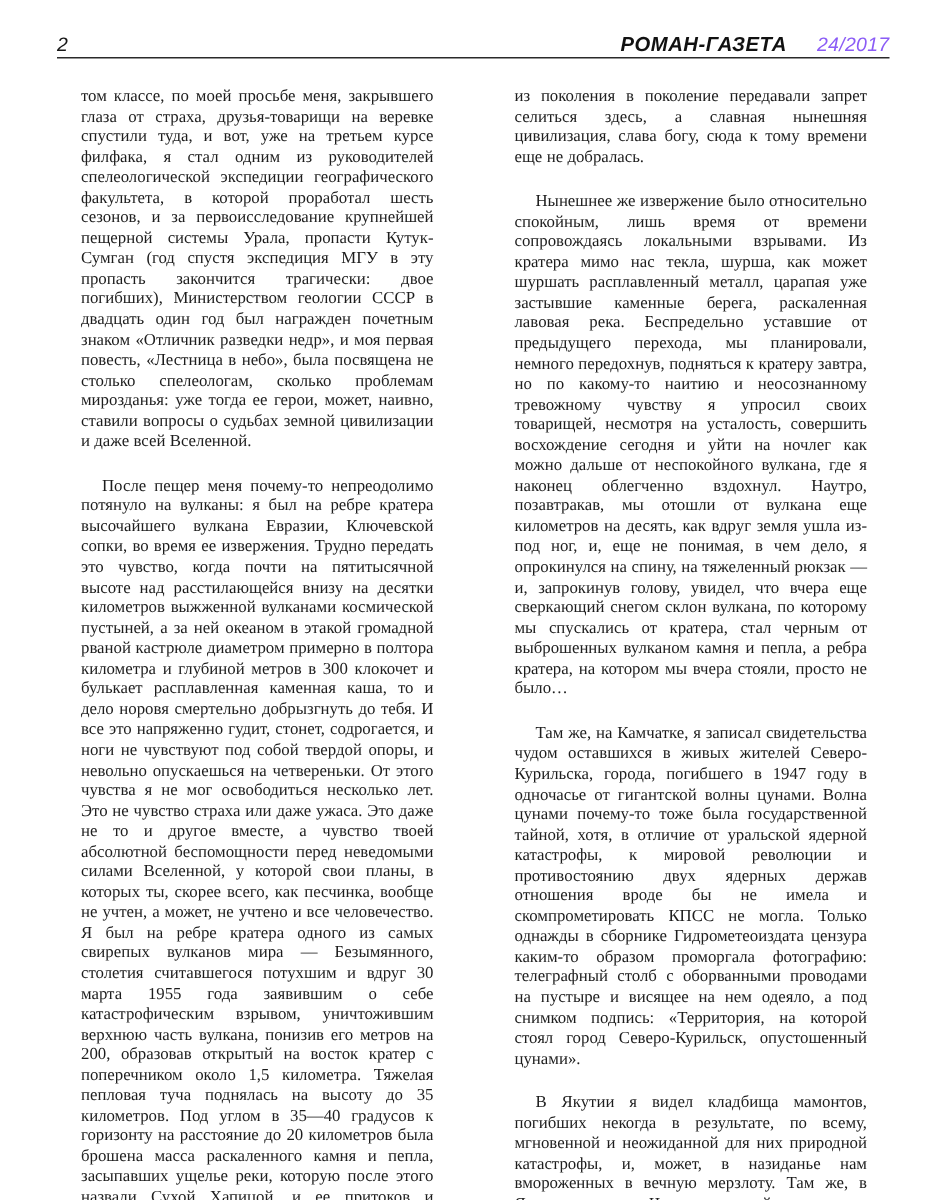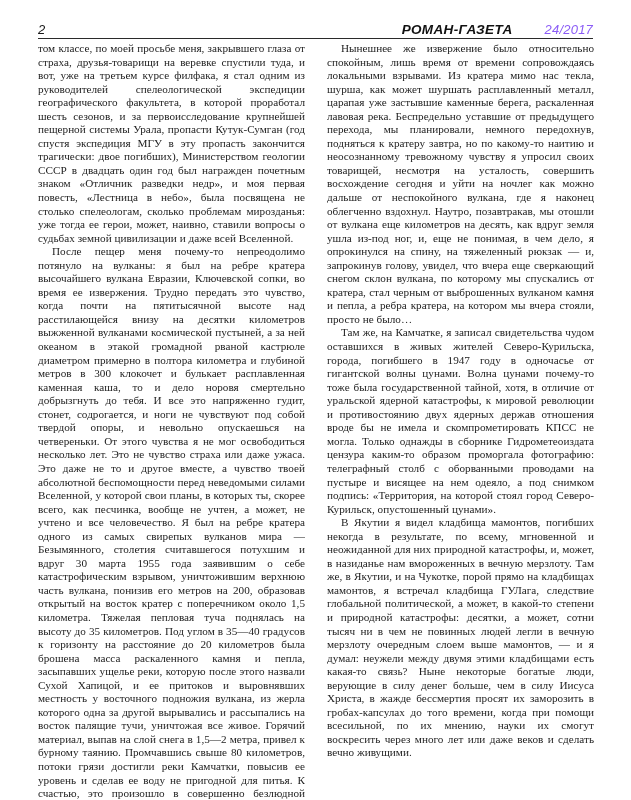--- a/index.html
+++ b/index.html
@@ -43,21 +43,21 @@
     font-family: "Liberation Sans", "DejaVu Sans", sans-serif;
     font-style: italic;
     font-size: 13px;
     line-height: 1;
     color: #171717;
     letter-spacing: 0.2px;
   }
   .head-right {
     display: flex;
     align-items: baseline;
-    gap: 32px;
+    gap: 20px;
     justify-content: center;
   }
   .masthead {
     font-family: "Liberation Sans", "DejaVu Sans", sans-serif;
     font-weight: bold;
     font-style: italic;
     font-size: 13.5px;
     letter-spacing: 0.35px;
     color: #111111;
     line-height: 1;
@@ -78,21 +78,21 @@
     right: 38px;
     top: 42px;
     display: flex;
     gap: 22px;
   }
   .col {
     width: 267px;
     flex: 0 0 267px;
   }
   .col p {
-    margin: 0;
+    margin: 16px;
     font-size: 11.2px;
     line-height: 13.55px;
     text-align: justify;
     text-align-last: auto;
     text-indent: 14px;
     hyphens: manual;
     word-spacing: 0.1px;
     color: #1d1d1d;
   }
   .col p.cont {
@@ -113,20 +113,21 @@
   </div>
 
   <div class="columns">
 
     <div class="col">
       <p class="cont">том классе, по моей просьбе меня, закрывшего глаза от страха, друзья-товарищи на веревке спустили туда, и вот, уже на третьем курсе филфака, я стал одним из руководителей спелеологической экспедиции географического факультета, в которой проработал шесть сезонов, и за первоисследование крупнейшей пещерной системы Урала, пропасти Кутук-Сумган (год спустя экспедиция МГУ в эту пропасть закончится трагически: двое погибших), Министерством геологии СССР в двадцать один год был награжден почетным знаком «Отличник разведки недр», и моя первая повесть, «Лестница в небо», была посвящена не столько спелеологам, сколько проблемам мирозданья: уже тогда ее герои, может, наивно, ставили вопросы о судьбах земной цивилизации и даже всей Вселенной.</p>
       <p>После пещер меня почему-то непреодолимо потянуло на вулканы: я был на ребре кратера высочайшего вулкана Евразии, Ключевской сопки, во время ее извержения. Трудно передать это чувство, когда почти на пятитысячной высоте над расстилающейся внизу на десятки километров выжженной вулканами космической пустыней, а за ней океаном в этакой громадной рваной кастрюле диаметром примерно в полтора километра и глубиной метров в 300 клокочет и булькает расплавленная каменная каша, то и дело норовя смертельно добрызгнуть до тебя. И все это напряженно гудит, стонет, содрогается, и ноги не чувствуют под собой твердой опоры, и невольно опускаешься на четвереньки. От этого чувства я не мог освободиться несколько лет. Это не чувство страха или даже ужаса. Это даже не то и другое вместе, а чувство твоей абсолютной беспомощности перед неведомыми силами Вселенной, у которой свои планы, в которых ты, скорее всего, как песчинка, вообще не учтен, а может, не учтено и все человечество. Я был на ребре кратера одного из самых свирепых вулканов мира — Безымянного, столетия считавшегося потухшим и вдруг 30 марта 1955 года заявившим о себе катастрофическим взрывом, уничтожившим верхнюю часть вулкана, понизив его метров на 200, образовав открытый на восток кратер с поперечником около 1,5 километра. Тяжелая пепловая туча поднялась на высоту до 35 километров. Под углом в 35—40 градусов к горизонту на расстояние до 20 километров была брошена масса раскаленного камня и пепла, засыпавших ущелье реки, которую после этого назвали Сухой Хапицой, и ее притоков и выровнявших местность у восточного подножия вулкана, из жерла которого одна за другой вырывались и рассыпались на восток палящие тучи, уничтожая все живое. Горячий материал, выпав на слой снега в 1,5—2 метра, привел к бурному таянию. Промчавшись свыше 80 километров, потоки грязи достигли реки Камчатки, повысив ее уровень и сделав ее воду не пригодной для питья. К счастью, это произошло в совершенно безлюдной местности. Коряки, аборигены здешних мест, не знавшие письменности, устно</p>
     </div>
 
     <div class="col">
+      <p class="cont">из поколения в поколение передавали запрет селиться здесь, а славная нынешняя цивилизация, слава богу, сюда к тому времени еще не добралась.</p>
       <p>Нынешнее же извержение было относительно спокойным, лишь время от времени сопровождаясь локальными взрывами. Из кратера мимо нас текла, шурша, как может шуршать расплавленный металл, царапая уже застывшие каменные берега, раскаленная лавовая река. Беспредельно уставшие от предыдущего перехода, мы планировали, немного передохнув, подняться к кратеру завтра, но по какому-то наитию и неосознанному тревожному чувству я упросил своих товарищей, несмотря на усталость, совершить восхождение сегодня и уйти на ночлег как можно дальше от неспокойного вулкана, где я наконец облегченно вздохнул. Наутро, позавтракав, мы отошли от вулкана еще километров на десять, как вдруг земля ушла из-под ног, и, еще не понимая, в чем дело, я опрокинулся на спину, на тяжеленный рюкзак — и, запрокинув голову, увидел, что вчера еще сверкающий снегом склон вулкана, по которому мы спускались от кратера, стал черным от выброшенных вулканом камня и пепла, а ребра кратера, на котором мы вчера стояли, просто не было…</p>
       <p>Там же, на Камчатке, я записал свидетельства чудом оставшихся в живых жителей Северо-Курильска, города, погибшего в 1947 году в одночасье от гигантской волны цунами. Волна цунами почему-то тоже была государственной тайной, хотя, в отличие от уральской ядерной катастрофы, к мировой революции и противостоянию двух ядерных держав отношения вроде бы не имела и скомпрометировать КПСС не могла. Только однажды в сборнике Гидрометеоиздата цензура каким-то образом проморгала фотографию: телеграфный столб с оборванными проводами на пустыре и висящее на нем одеяло, а под снимком подпись: «Территория, на которой стоял город Северо-Курильск, опустошенный цунами».</p>
       <p>В Якутии я видел кладбища мамонтов, погибших некогда в результате, по всему, мгновенной и неожиданной для них природной катастрофы, и, может, в назиданье нам вмороженных в вечную мерзлоту. Там же, в Якутии, и на Чукотке, порой прямо на кладбищах мамонтов, я встречал кладбища ГУЛага, следствие глобальной политической, а может, в какой-то степени и природной катастрофы: десятки, а может, сотни тысяч ни в чем не повинных людей легли в вечную мерзлоту очередным слоем выше мамонтов, — и я думал: неужели между двумя этими кладбищами есть какая-то связь? Ныне некоторые богатые люди, верующие в силу денег больше, чем в силу Иисуса Христа, в жажде бессмертия просят их заморозить в гробах-капсулах до того времени, когда при помощи всесильной, по их мнению, науки их смогут воскресить через много лет или даже веков и сделать вечно живущими.</p>
 
     </div>
 
   </div>
 
 </div>
 

